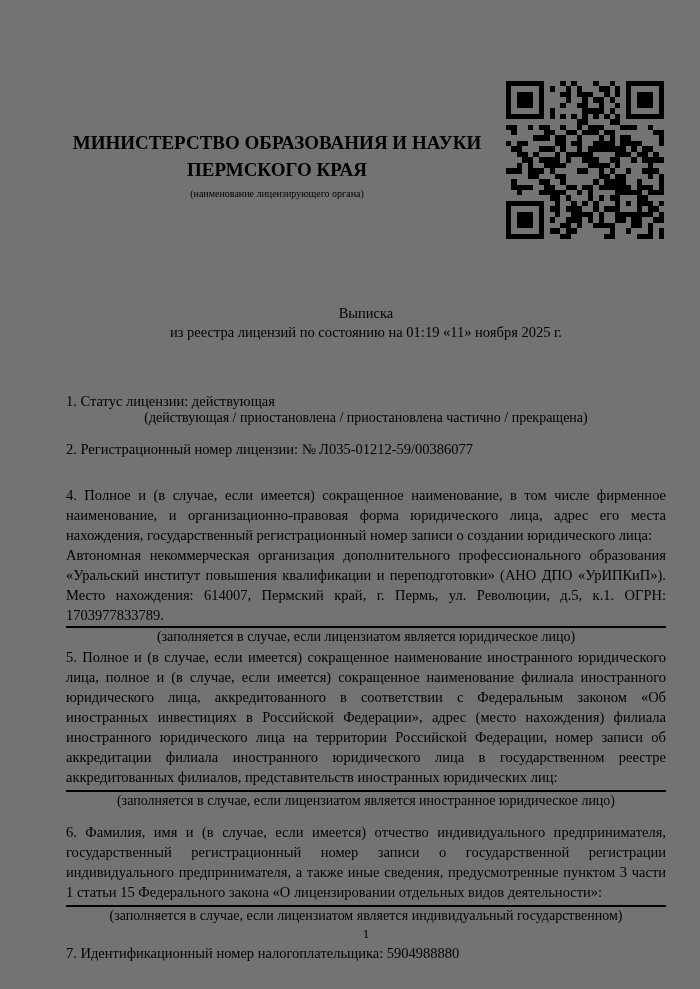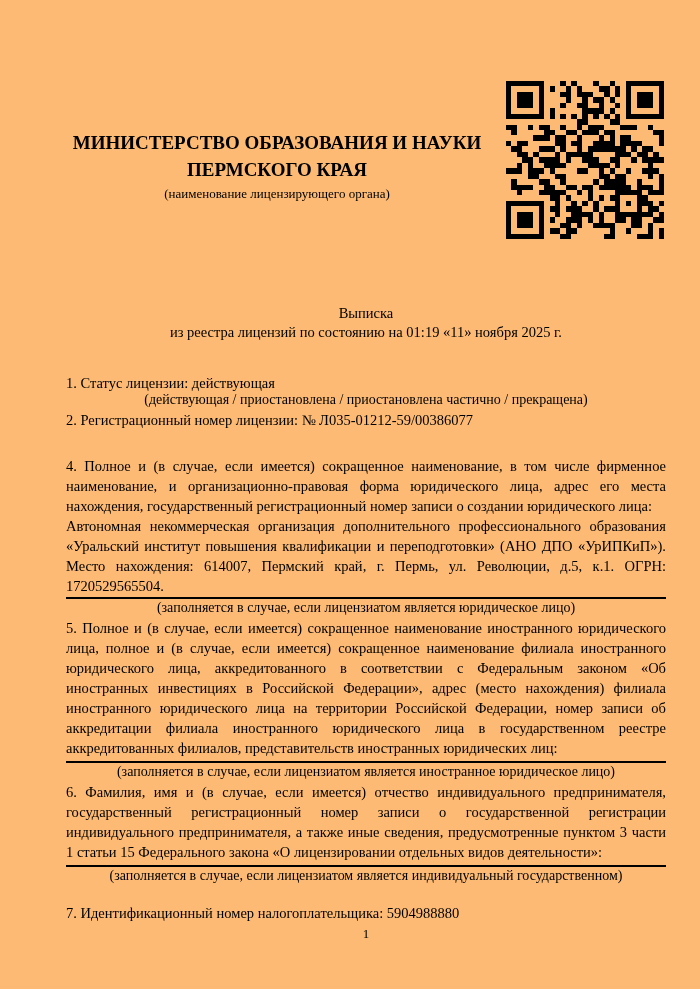--- a/index.html
+++ b/index.html
@@ -1,34 +1,34 @@
 <!DOCTYPE html>
 <html><head>
 <meta charset="utf-8">
 <style>
   * { margin:0; padding:0; box-sizing:border-box; }
   html,body { background:#fff; }
   .page {
     position:relative;
     width:700px; height:989px;
-    background:#fdba74;
+    background:#737373;
     color:#000;
     font-family:"Liberation Serif", serif;
     overflow:hidden;
   }
   
   .ministry {
     position:absolute; left:60px; top:129px; width:434px;
     text-align:center;
   }
   .ministry-line {
     font-weight:bold; font-size:19px; line-height:27px; white-space:nowrap;
   }
   .ministry-caption {
-    font-size:13px; line-height:12px; margin-top:5px;
+    font-size:10px; line-height:12px; margin-top:5px;
   }
   .qr {
     position:absolute; left:506px; top:81px;
     width:158px; height:158px;
   }
   
   .content {
     position:absolute; left:66px; top:304px; width:600px;
     font-size:14.5px; line-height:20px;
   }
@@ -39,23 +39,23 @@
   .caption {
     text-align:center; font-size:14px; line-height:13px;
   }
   .ans-underlined {
     border-bottom:2px solid #000; padding-bottom:1px;
   }
   .fill-line {
     height:5px; border-bottom:2px solid #000;
   }
   .cap-gap { margin-top:2px; }
-  .mt31 { margin-top:31px; }
+  .mt31 { margin-top:49px; }
   .mt21 { margin-top:21px; }
-  .mt16 { margin-top:4px; }
+  .mt16 { margin-top:15px; }
   .mt13 { margin-top:13px; }
   .mt10 { margin-top:26px; }
   .mt8  { margin-top:4px;  }
   .page-number {
     position:absolute; left:66px; top:926px; width:600px;
     text-align:center; font-size:13px; line-height:16px;
   }
 </style>
 </head>
 <body>
@@ -493,21 +493,21 @@
     <div class="mt31">
       <div class="body-text">1. Статус лицензии: действующая</div>
       <div class="caption">(действующая / приостановлена / приостановлена частично / прекращена)</div>
     </div>
 
     <div class="body-text mt16">2. Регистрационный номер лицензии: № Л035-01212-59/00386077</div>
 
 
     <div class="mt10">
       <div class="just">4. Полное и (в случае, если имеется) сокращенное наименование, в том числе фирменное наименование, и организационно-правовая форма юридического лица, адрес его места нахождения, государственный регистрационный номер записи о создании юридического лица:</div>
-      <div class="just ans-underlined">Автономная некоммерческая организация дополнительного профессионального образования «Уральский институт повышения квалификации и переподготовки» (АНО ДПО «УрИПКиП»). Место нахождения: 614007, Пермский край, г. Пермь, ул. Революции, д.5, к.1. ОГРН: 1720529565504.</div>
+      <div class="just ans-underlined">Автономная некоммерческая организация дополнительного профессионального образования «Уральский институт повышения квалификации и переподготовки» (АНО ДПО «УрИПКиП»). Место нахождения: 614007, Пермский край, г. Пермь, ул. Революции, д.5, к.1. ОГРН: 1703977833789.</div>
       <div class="caption cap-gap">(заполняется в случае, если лицензиатом является юридическое лицо)</div>
     </div>
 
     <div class="mt8">
       <div class="just">5. Полное и (в случае, если имеется) сокращенное наименование иностранного юридического лица, полное и (в случае, если имеется) сокращенное наименование филиала иностранного юридического лица, аккредитованного в соответствии с Федеральным законом «Об иностранных инвестициях в Российской Федерации», адрес (место нахождения) филиала иностранного юридического лица на территории Российской Федерации, номер записи об аккредитации филиала иностранного юридического лица в государственном реестре аккредитованных филиалов, представительств иностранных юридических лиц:</div>
       <div class="fill-line"></div>
       <div class="caption cap-gap">(заполняется в случае, если лицензиатом является иностранное юридическое лицо)</div>
     </div>
 
     <div class="mt16">

